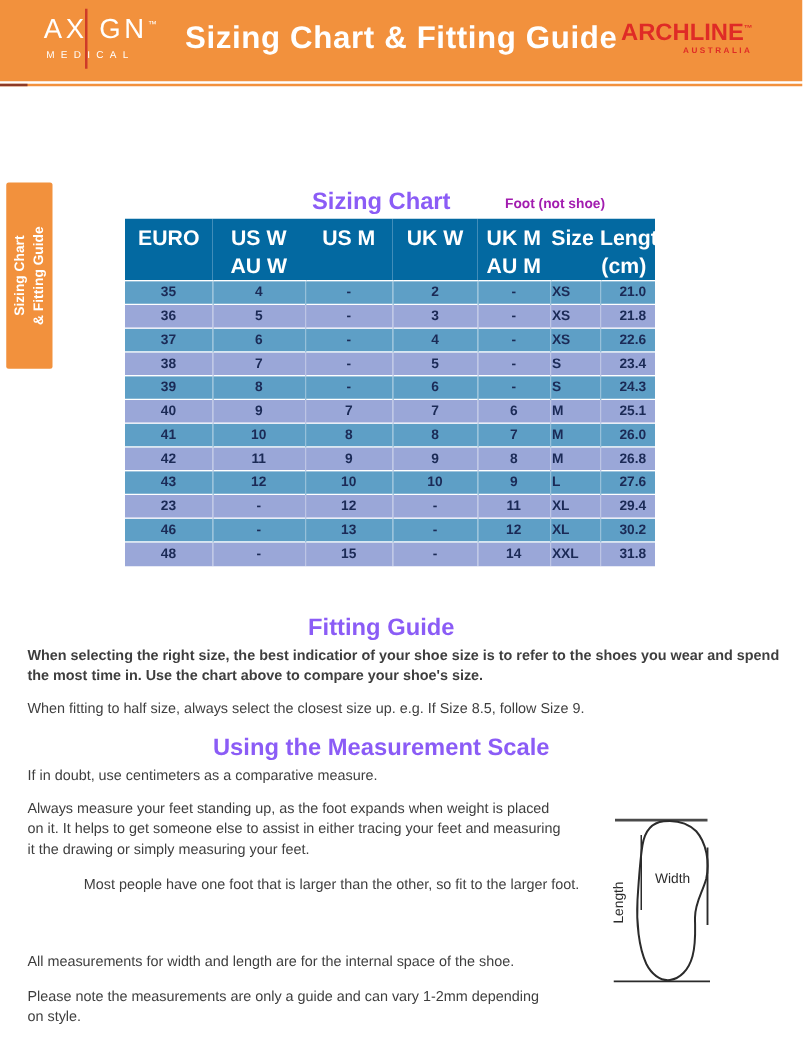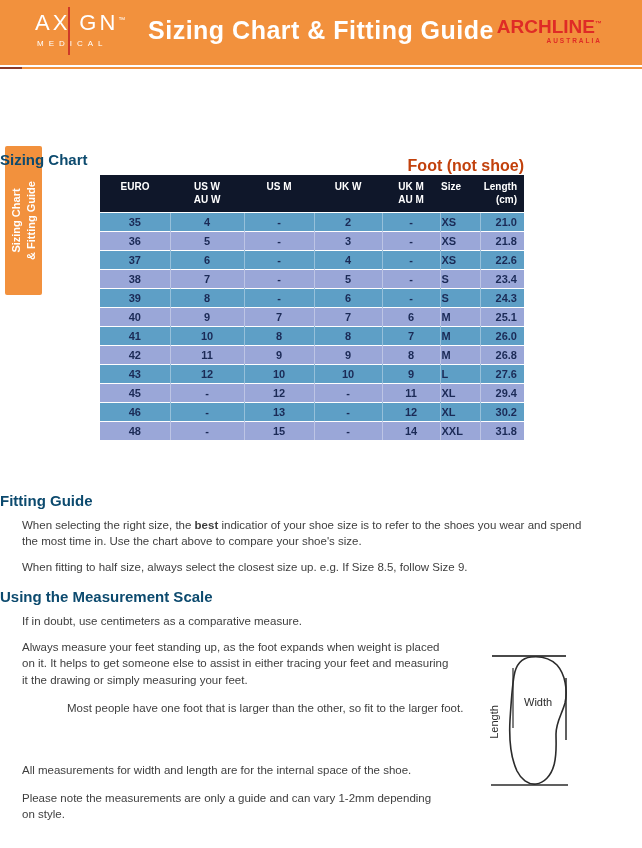--- a/index.html
+++ b/index.html
@@ -23,26 +23,26 @@
   .header-rule { position:absolute; top:67px; left:0; width:642px; height:2px; background:#F2913D; }
   .header-rule-accent { position:absolute; left:0; top:0; width:22px; height:2px; background:#8C3A27; }
 
   
   .side-tab { position:absolute; left:5px; top:146px; width:37px; height:149px; background:#F2913D; border-radius:2px; }
   .side-tab-label { position:absolute; left:-56px; top:56px; width:149px; height:37px;
                     transform:rotate(-90deg); display:flex; flex-direction:column; justify-content:center;
                     text-align:center; color:#fff; font-size:11px; font-weight:700; line-height:1.3; white-space:pre-line; }
 
   
-  .section-heading { position:absolute; left:0; width:610px; font-size:15px; font-weight:700; color:#0c4a6e; }
-  .foot-note { position:absolute; top:157px; left:404px; width:120px; text-align:right; font-size:16px; font-weight:700; color:#c2410c; }
+  .section-heading { position:absolute; left:0; width:610px; text-align:center; font-size:19px; font-weight:700; color:#8b5cf6; }
+  .foot-note { position:absolute; top:157px; left:404px; width:120px; font-size:11px; font-weight:700; color:#a21caf; }
 
   
   .size-table { position:absolute; top:175px; left:100px; width:424px; border-collapse:collapse; table-layout:fixed; }
-  .size-table th { background:#0f172a; color:#fff; font-size:10px; font-weight:700;
+  .size-table th { background:#0369a1; color:#fff; font-size:17px; font-weight:700;
                    vertical-align:top; padding-top:5px; height:37px; line-height:1.3; text-align:center; }
   .size-table td { font-size:11px; font-weight:700; color:#1B2A56; text-align:center; height:19px;
                    border-top:1px solid #fff; }
   .size-table td:not(:first-child) { border-left:1px solid rgba(255,255,255,0.35); }
   .size-table tbody tr:nth-child(odd)  td { background:#5E9FC6; }
   .size-table tbody tr:nth-child(even) td { background:#9AA7D8; }
   .c0{width:70px} .c1{width:74px} .c2{width:70px} .c3{width:68px} .c4{width:58px} .c5{width:40px} .c6{width:44px}
   .size-table th.c5, .size-table td.c5 { text-align:left; padding-left:1px; }
   .size-table th.c6, .size-table td.c6 { text-align:right; padding-right:7px; }
 
@@ -187,21 +187,21 @@
         <tr>
           <td class="c0">43</td>
           <td class="c1">12</td>
           <td class="c2">10</td>
           <td class="c3">10</td>
           <td class="c4">9</td>
           <td class="c5">L</td>
           <td class="c6">27.6</td>
         </tr>
         <tr>
-          <td class="c0">45</td>
+          <td class="c0">23</td>
           <td class="c1">-</td>
           <td class="c2">12</td>
           <td class="c3">-</td>
           <td class="c4">11</td>
           <td class="c5">XL</td>
           <td class="c6">29.4</td>
         </tr>
         <tr>
           <td class="c0">46</td>
           <td class="c1">-</td>
@@ -217,21 +217,21 @@
           <td class="c2">15</td>
           <td class="c3">-</td>
           <td class="c4">14</td>
           <td class="c5">XXL</td>
           <td class="c6">31.8</td>
         </tr>
       </tbody>
   </table>
 
   <div class="section-heading" style="top:492px;">Fitting Guide</div>
-  <div class="para" style="top:517px; left:22px; width:606px;"><span>When selecting the right size, the </span><b>best</b><span> indicatior of your shoe size is to refer to the shoes you wear and spend
+  <div class="para" style="top:517px; left:22px; width:606px;font-weight:bold;"><span>When selecting the right size, the </span><b>best</b><span> indicatior of your shoe size is to refer to the shoes you wear and spend
 the most time in. Use the chart above to compare your shoe's size.</span></div>
   <div class="para" style="top:559px; left:22px; width:606px;">When fitting to half size, always select the closest size up. e.g. If Size 8.5, follow Size 9.</div>
 
   <div class="section-heading" style="top:588px;">Using the Measurement Scale</div>
   <div class="para" style="top:613px; left:22px; width:560px;">If in doubt, use centimeters as a comparative measure.</div>
   <div class="para" style="top:639px; left:22px; width:480px;">Always measure your feet standing up, as the foot expands when weight is placed
 on it. It helps to get someone else to assist in either tracing your feet and measuring
 it the drawing or simply measuring your feet.</div>
   <div class="para" style="top:700px; left:24px; width:520px;margin-left:43px;">Most people have one foot that is larger than the other, so fit to the larger foot.</div>
   <div class="para" style="top:762px; left:22px; width:520px;">All measurements for width and length are for the internal space of the shoe.</div>

